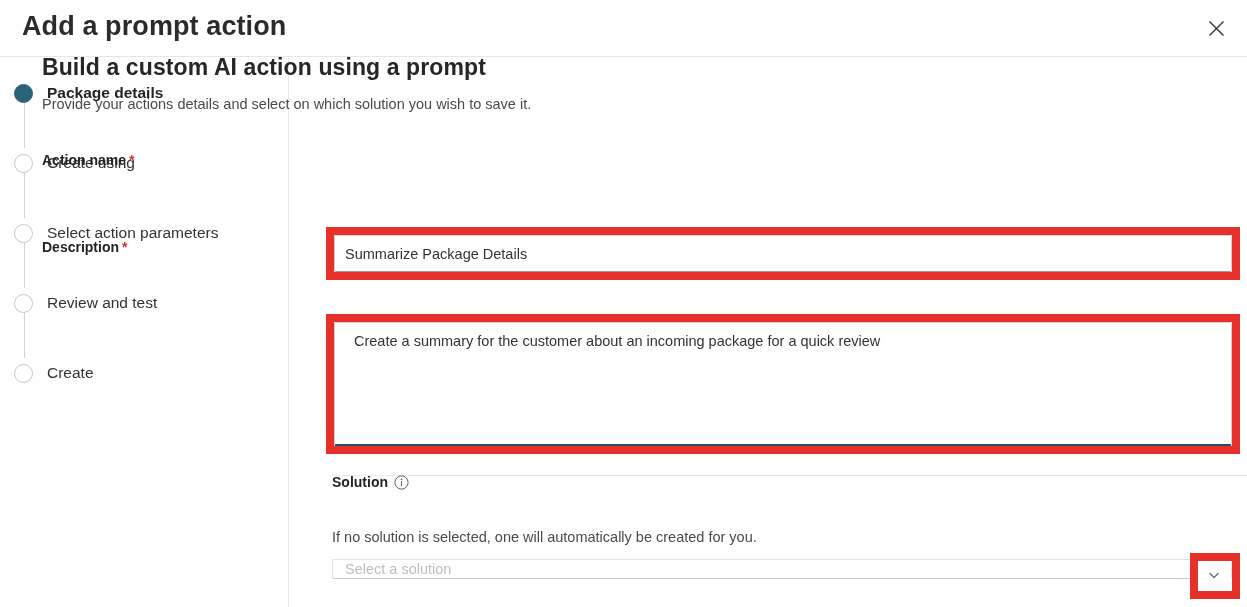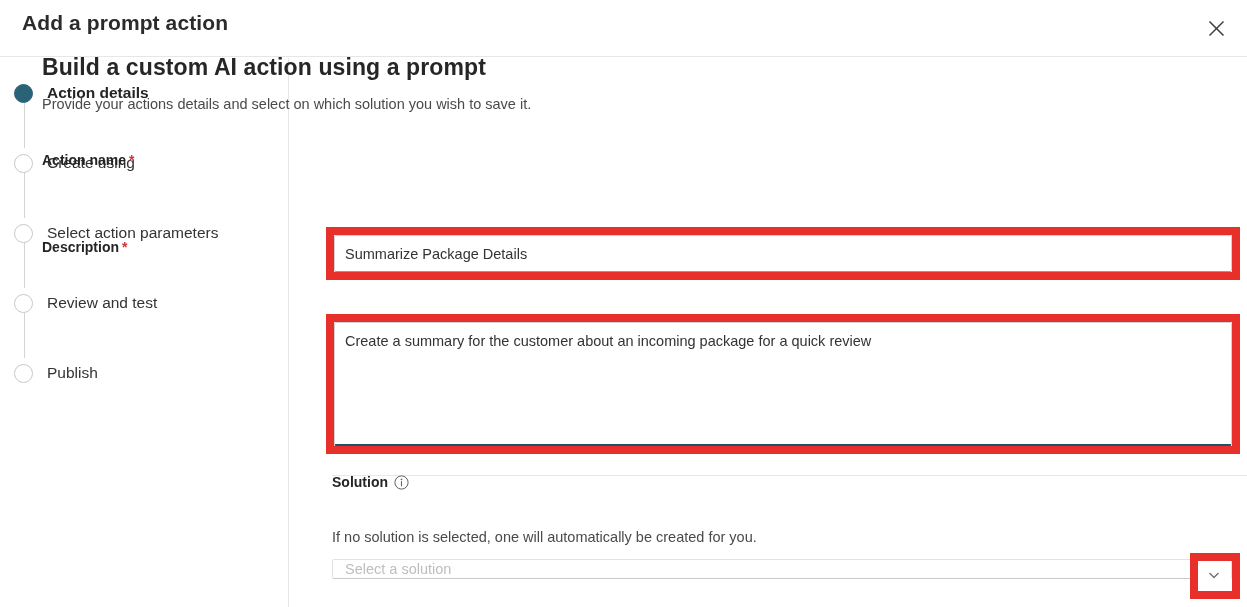--- a/index.html
+++ b/index.html
@@ -13,21 +13,21 @@
   #root { position: relative; width: 1247px; height: 607px; background: #fff; }
 
   
   .header {
     position: absolute; left: 0; top: 0; width: 1247px; height: 57px;
     border-bottom: 1px solid #e6e6e6;
     background: #fff;
   }
   .header-title {
     position: absolute; left: 22px; top: 11px;
-    font-size: 21px; font-weight: 600; color: #2b2b2b;
+    font-size: 27px; font-weight: 600; color: #2b2b2b;
     letter-spacing: .1px;
   }
   .close-btn {
     position: absolute; right: 10px; top: 8px;
     width: 42px; height: 40px;
     display: flex; align-items: center; justify-content: center;
     cursor: pointer; background: none; border: none; padding: 0;
   }
   .close-btn svg { display: block; }
 
@@ -98,21 +98,21 @@
     font-size: 14.5px; color: #333333; padding: 0 10px;
     border-radius: 2px; outline: none;
   }
 
   
   .lbl-description { position: absolute; left: 42px; top: 239px; }
   .text-area {
     position: absolute; left: 334px; top: 322px; width: 898px; height: 124px;
     border: 1px solid #d1d1d1; border-bottom: 2px solid #1f5265;
     background: #fff; font-family: "Liberation Sans", sans-serif;
-    font-size: 14.5px; color: #333333; padding: 8px 10px; resize: none;
+    font-size: 14.5px; color: #333333; padding: 8px 19px; resize: none;
     border-radius: 2px; outline: none; line-height: 1.45;
   }
 
   .divider {
     position: absolute; left: 332px; top: 475px; width: 915px; height: 1px;
     background: #e8e8e8;
   }
 
   
   .lbl-solution {
@@ -158,21 +158,21 @@
       </span>
     </button>
   </div>
 
   <div class="sidebar">
     <div class="steps">
 
       <div class="step active" style="top:0">
         <span class="step-connector" style="top:45px;height:45px;"></span>
         <span class="step-bullet"></span>
-        <span class="step-label">Action details</span>
+        <span class="step-label">Package details</span>
       </div>
 
       <div class="step">
         <span class="step-connector" style="top:45px;height:45px;"></span>
         <span class="step-bullet"></span>
         <span class="step-label">Create using</span>
       </div>
 
       <div class="step">
         <span class="step-connector" style="top:45px;height:45px;"></span>
@@ -181,21 +181,21 @@
       </div>
 
       <div class="step">
         <span class="step-connector" style="top:45px;height:45px;"></span>
         <span class="step-bullet"></span>
         <span class="step-label">Review and test</span>
       </div>
 
       <div class="step">
         <span class="step-bullet"></span>
-        <span class="step-label">Publish</span>
+        <span class="step-label">Create</span>
       </div>
 
     </div>
   </div>
 
   <div class="main"></div>
 
   <div class="page-title">Build a custom AI action using a prompt</div>
   <div class="page-subtitle">Provide your actions details and select on which solution you wish to save it.</div>
 

